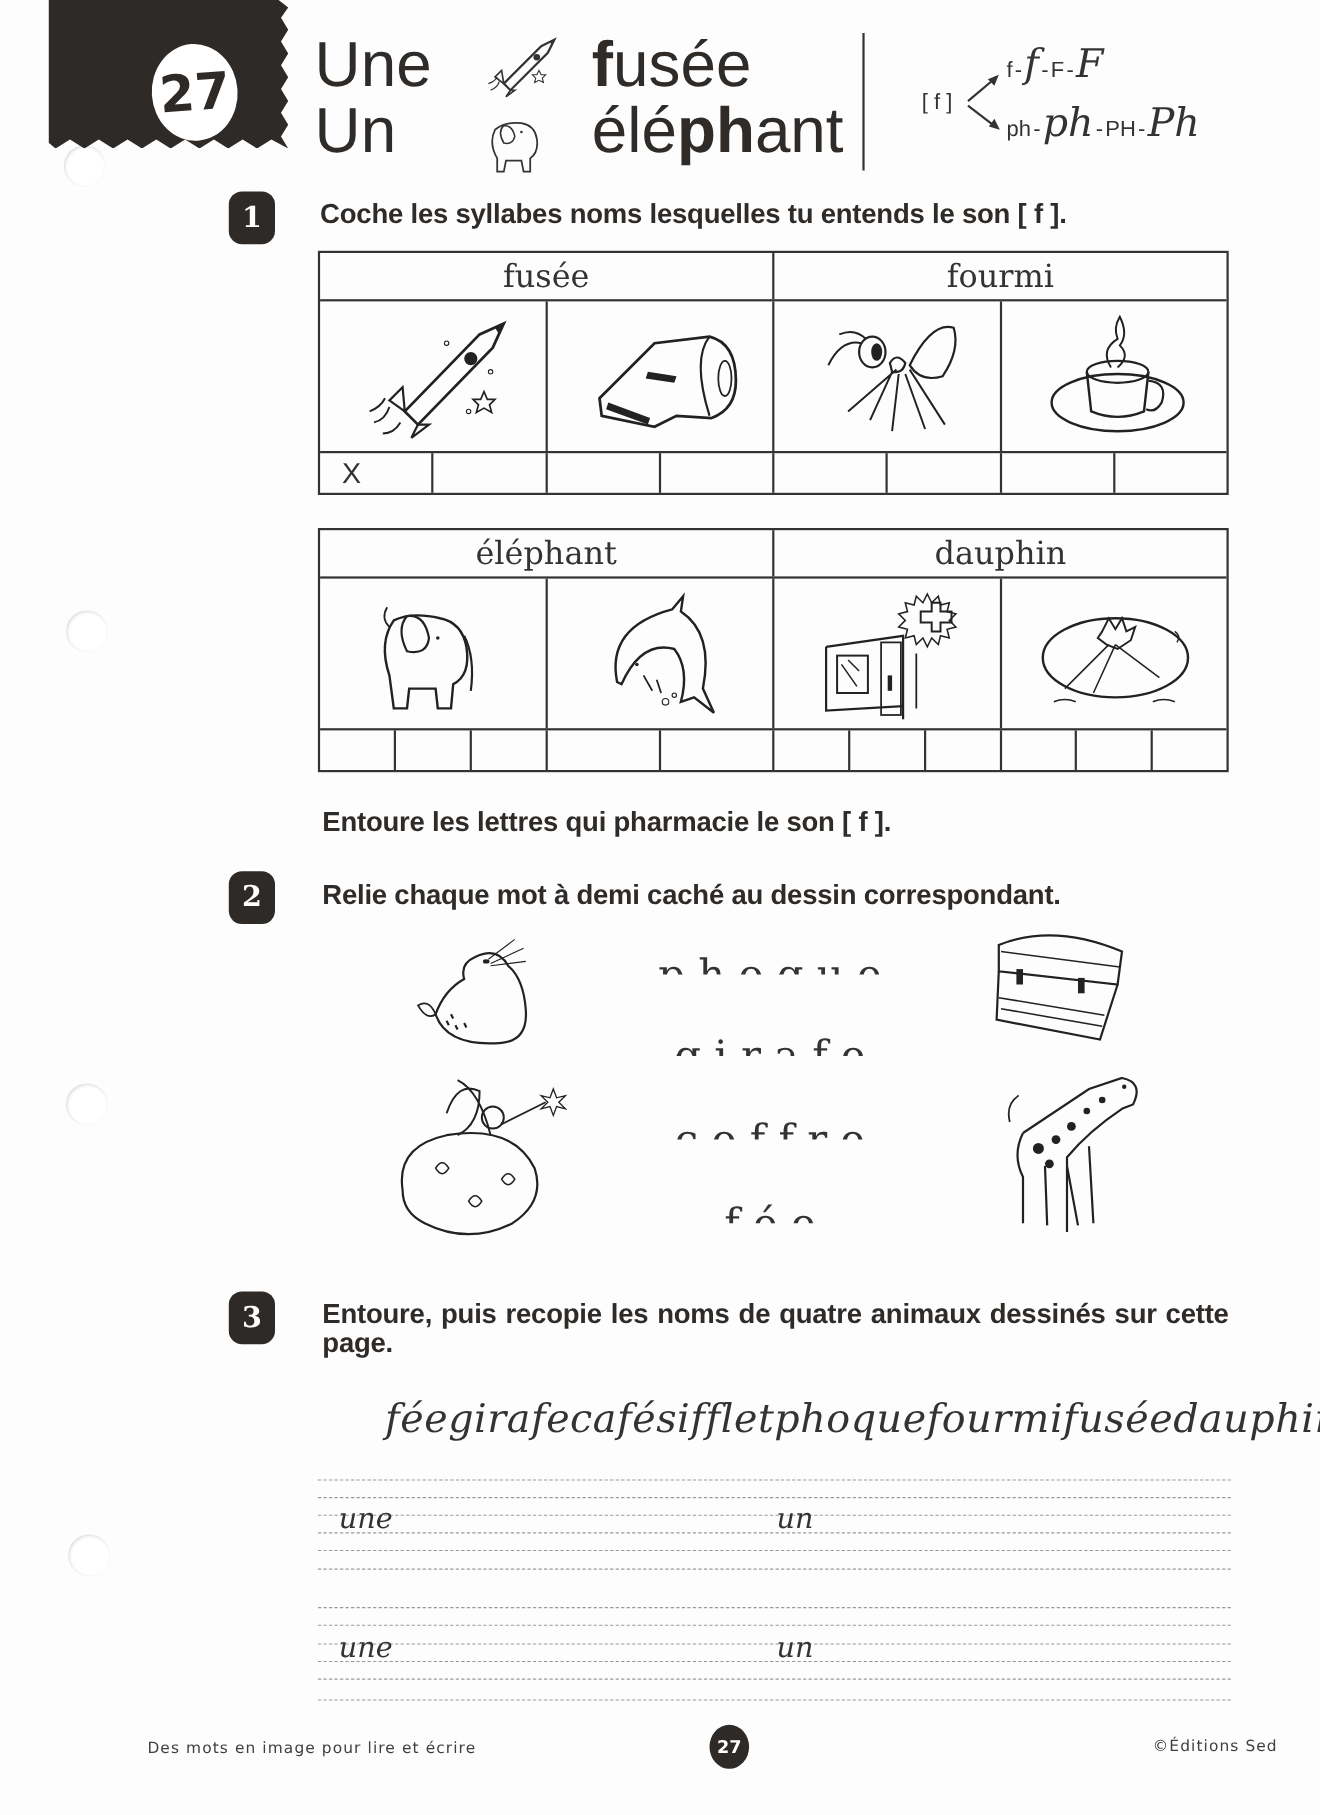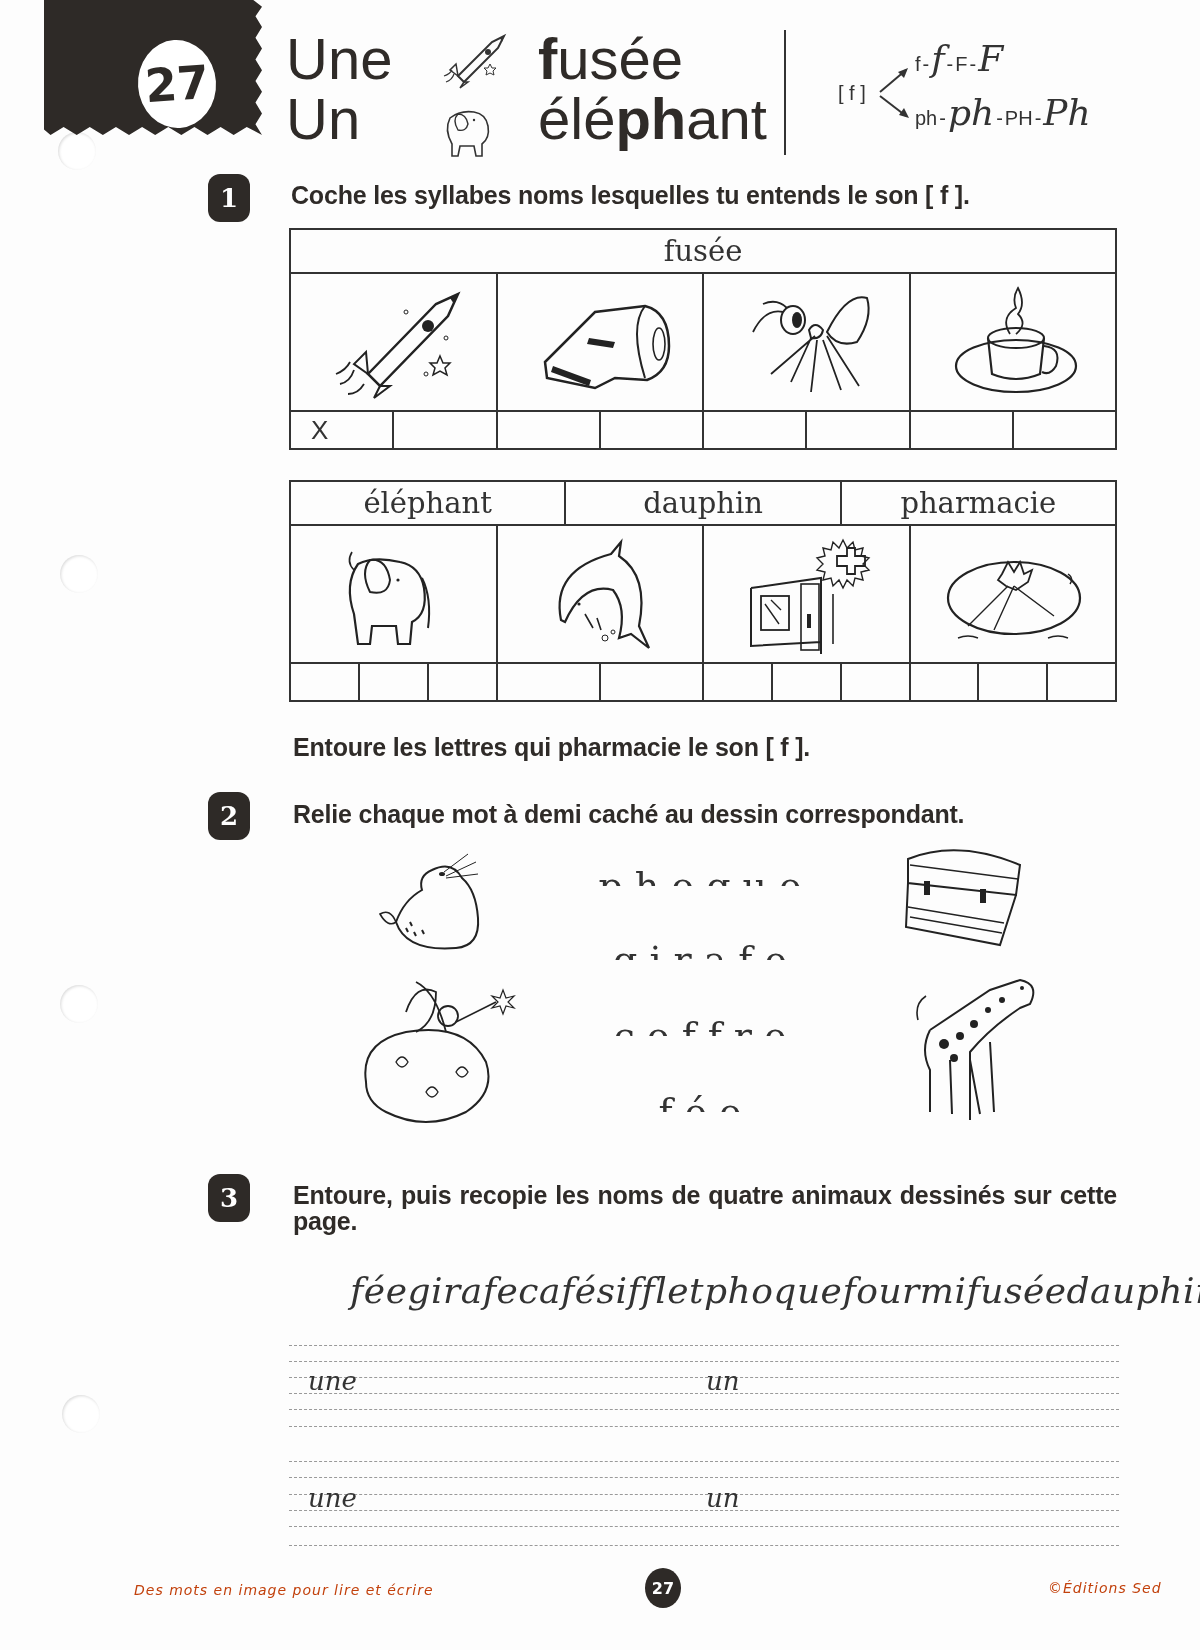--- a/index.html
+++ b/index.html
@@ -51,21 +51,21 @@
   
   .half-word { width: 260px; height: 22px; overflow: hidden; text-align: center;
     font-family: "DejaVu Serif", serif; font-size: 38px; letter-spacing: 12px; color: #333; line-height: 44px; }
   .half-word span { display: block; }
 
   
   .line { left: 289px; width: 830px; height: 1px; border-top: 1px dashed #9a9a9a; }
   .cursive { font-family: "DejaVu Serif", serif; font-style: italic; font-size: 36px; color: #333; letter-spacing: 0.5px; }
   .cursive-small { font-family: "DejaVu Serif", serif; font-style: italic; font-size: 26px; color: #333; }
 
-  .footer-text { font-family: "DejaVu Sans", sans-serif; font-style: italic; font-size: 14px; color: #c2410c; letter-spacing: 1px; }
+  .footer-text { font-family: "DejaVu Sans", sans-serif; font-size: 14px; color: #404040; letter-spacing: 1px; }
   .page-badge { width: 36px; height: 40px; border-radius: 50%; background: #2e2a27; color: #fff;
     display: flex; align-items: center; justify-content: center; font-size: 16px; font-weight: bold; font-family: "DejaVu Sans", sans-serif; }
 
   .punch { width: 38px; height: 38px; border-radius: 50%; background: #fff; box-shadow: inset 1px 1px 3px rgba(0,0,0,0.15); }
 </style>
 </head>
 <body>
 
 <div class="abs punch" style="left:58px;top:132px;"></div>
 <div class="abs punch" style="left:60px;top:555px;"></div>
@@ -128,20 +128,21 @@
   <span class="rule-text"> - </span>
   <span class="script" style="font-size:36px;">Ph</span>
 </div>
 
 <div class="abs num" style="left:208px;top:174px;">1</div>
 <div class="abs instr" style="left:291px;top:181px;">Coche les syllabes noms lesquelles tu entends le son [ f ].</div>
 
 <div class="wtable" style="top:228px;">
   <div class="whead">
     <div class="wcell">fusée</div>
+    <div class="wcell">fourmi</div>
   </div>
   <div class="wpic">
     <div class="wcell">
       <svg class="pic-svg" viewBox="0 0 150 120">
         <path d="M50 92 L118 22 L140 12 L130 34 L62 104 Z" fill="none" stroke="#222" stroke-width="2.5"></path>
         <path d="M132 16 L140 12 L136 22 Z" fill="#222"></path>
         <circle cx="110" cy="44" r="6" fill="#222"></circle>
         <path d="M50 92 L36 82 L48 70 Z M62 104 L56 116 L72 104 Z" fill="none" stroke="#222" stroke-width="2"></path>
         <path d="M22 102 q10 -2 14 -14 M18 92 q10 -4 14 -12 M30 112 q10 0 16 -10" fill="none" stroke="#222" stroke-width="1.8"></path>
         <path d="M122 74 l3 7 7 0 -5 5 2 7 -7 -4 -7 4 2 -7 -5 -5 7 0 z" fill="none" stroke="#222" stroke-width="1.5"></path>
@@ -196,21 +197,20 @@
       <div class="syl"></div>
       <div class="syl"></div>
     </div>
   </div>
 </div>
 
 <div class="wtable" style="top:480px;">
   <div class="whead">
     <div class="wcell">éléphant</div>
     <div class="wcell">dauphin</div>
-    <div class="wcell">pharmacie</div>
   </div>
   <div class="wpic">
     <div class="wcell">
       <svg class="pic-svg" viewBox="0 0 150 120">
         <path d="M40 30 q-14 20 -4 50 l4 30 12 0 2-18 24 0 2 18 12 0 2-22 q16-8 12-34 q-4-22-24-26 q-26-6-42 2 z" fill="none" stroke="#222" stroke-width="2.2"></path>
         <path d="M52 26 q-10 12 0 32 q18 4 20-12 q-4-22-20-20 z" fill="none" stroke="#222" stroke-width="2"></path>
         <path d="M104 44 q10 20 6 50" fill="none" stroke="#222" stroke-width="2"></path>
         <circle cx="80" cy="46" r="1.6" fill="#222"></circle>
         <path d="M36 36 q-8 -8 -2 -18" fill="none" stroke="#222" stroke-width="1.6"></path>
       </svg>

